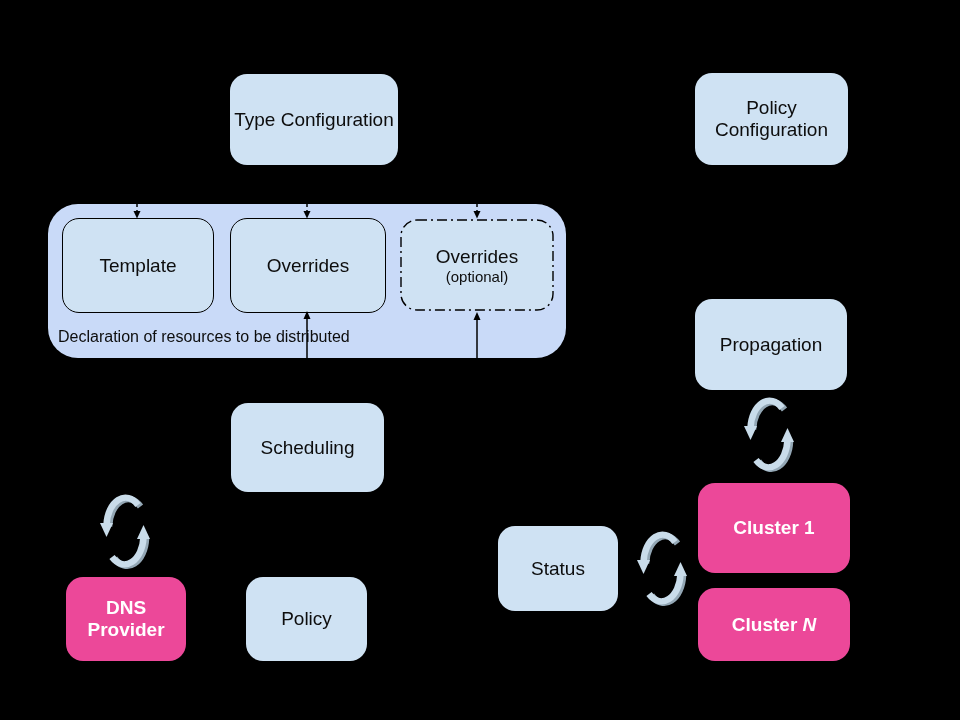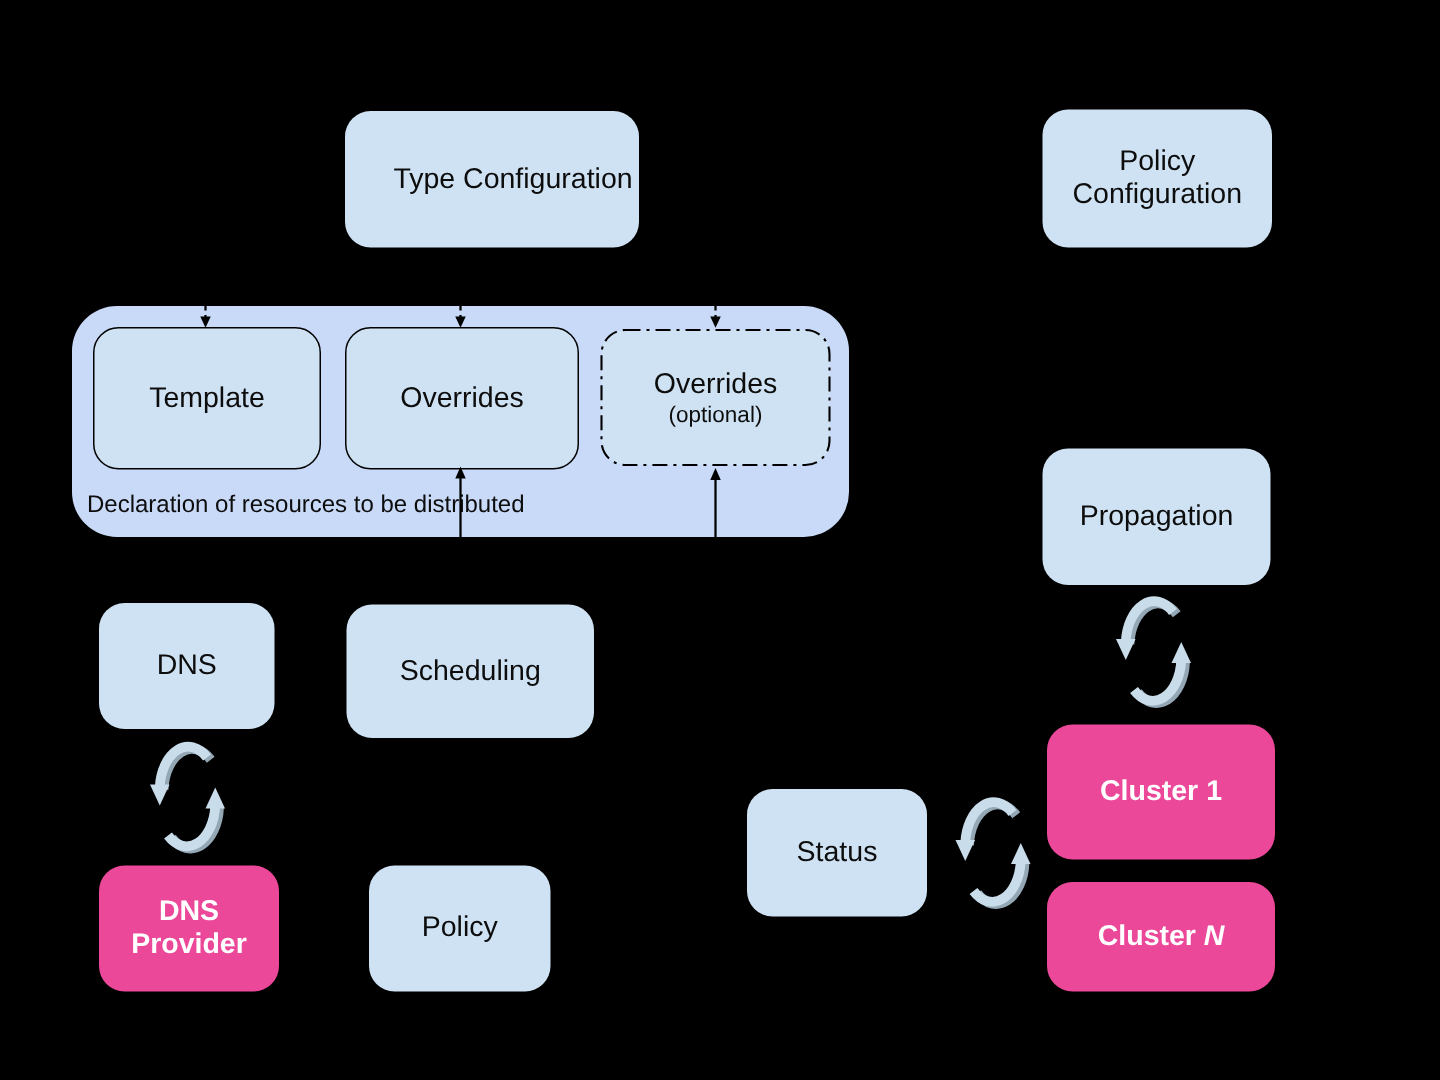--- a/index.html
+++ b/index.html
@@ -33,21 +33,21 @@
   .edge{stroke:#000;stroke-width:1.5;fill:none;}
   .edge.dashed{stroke-dasharray:3 3;}
   .ehead{fill:#000;}
   i.nvar{margin-left:0.27em;}
 </style>
 </head>
 <body>
 
 <div class="stage">
 
-  <div class="node" style="left:230px;top:74px;width:168px;height:91px;padding-left:28px;">
+  <div class="node" style="left:230px;top:74px;width:168px;height:91px;">
     <span>Type Configuration</span>
   </div>
 
   <div class="node" style="left:695px;top:73px;width:153px;height:92px;">
     <span>Policy Configuration</span>
   </div>
 
   <div class="container-group"></div>
 
   <div class="node bordered" style="left:62px;top:218px;width:150px;height:93px;">
@@ -63,25 +63,22 @@
       <rect x="1" y="1" width="152" height="90" rx="16" fill="#cfe2f3" stroke="#000" stroke-width="1.4" stroke-dasharray="10 4 2 4"></rect>
     </svg>
     <span style="position:relative">
       <span>Overrides</span>
       <span class="sub">(optional)</span>
     </span>
   </div>
 
   <div class="caption">Declaration of resources to be distributed</div>
 
-  <div class="node" style="left:66px;top:402px;width:117px;height:84px;">
-    <span>DNS</span>
-  </div>
 
-  <div class="node" style="left:231px;top:403px;width:165px;height:89px;">
+  <div class="node" style="left:231px;top:403px;width:153px;height:89px;">
     <span>Scheduling</span>
   </div>
 
   <div class="node blue" style="left:66px;top:577px;width:120px;height:84px;font-weight:700;">
     <span>DNS Provider</span>
   </div>
 
   <div class="node" style="left:246px;top:577px;width:121px;height:84px;">
     <span>Policy</span>
   </div>

